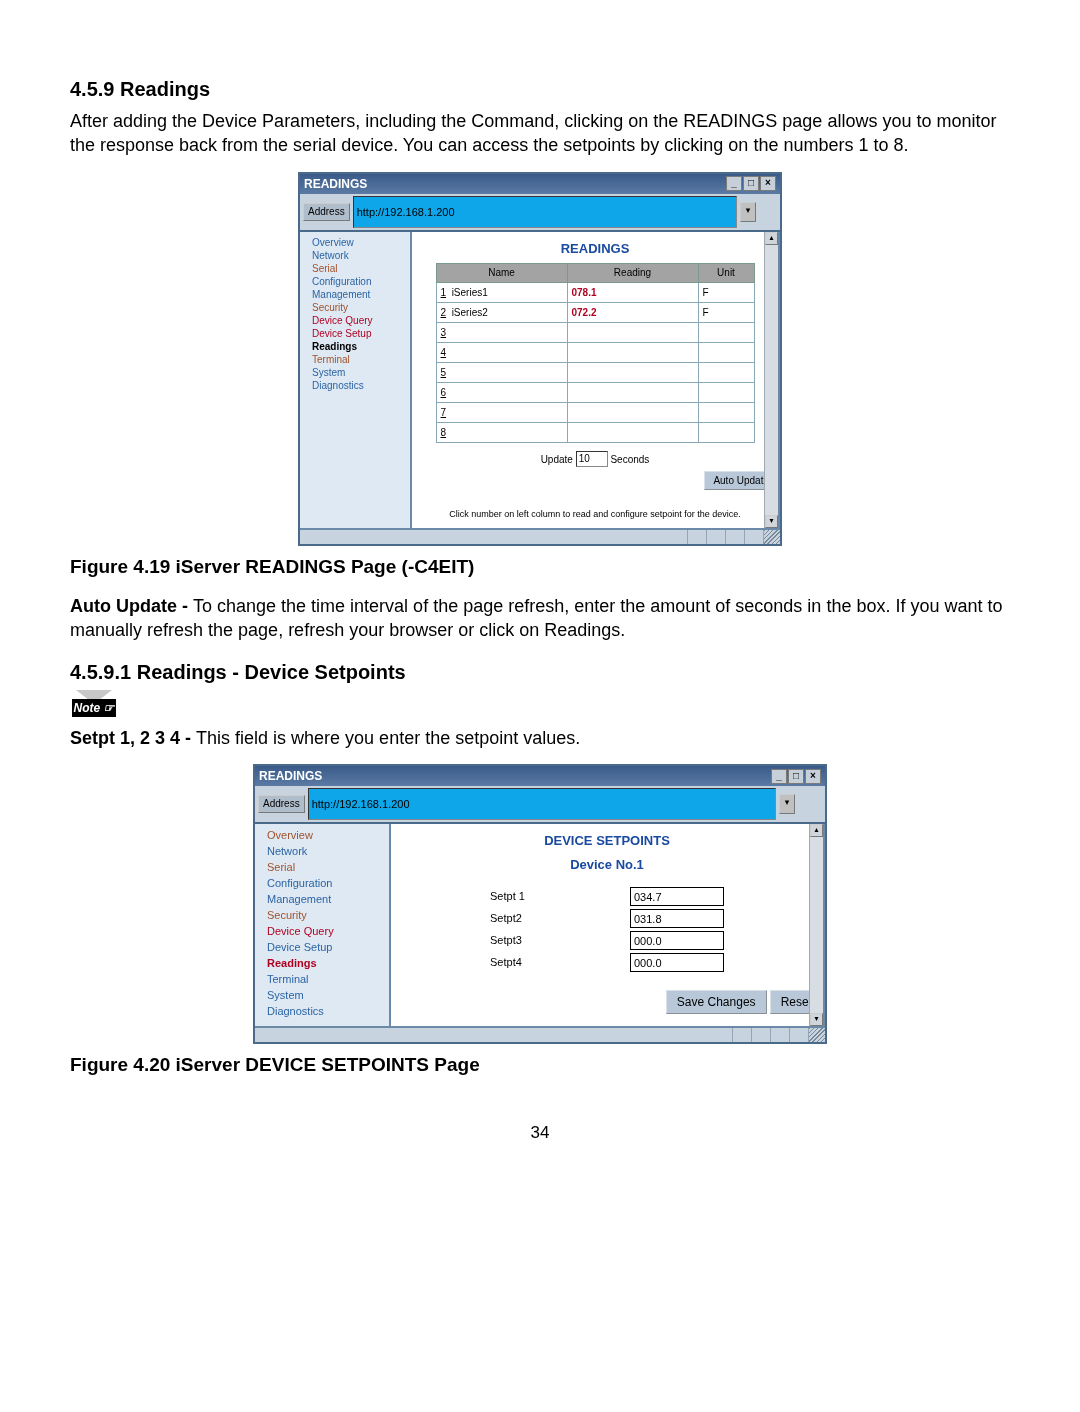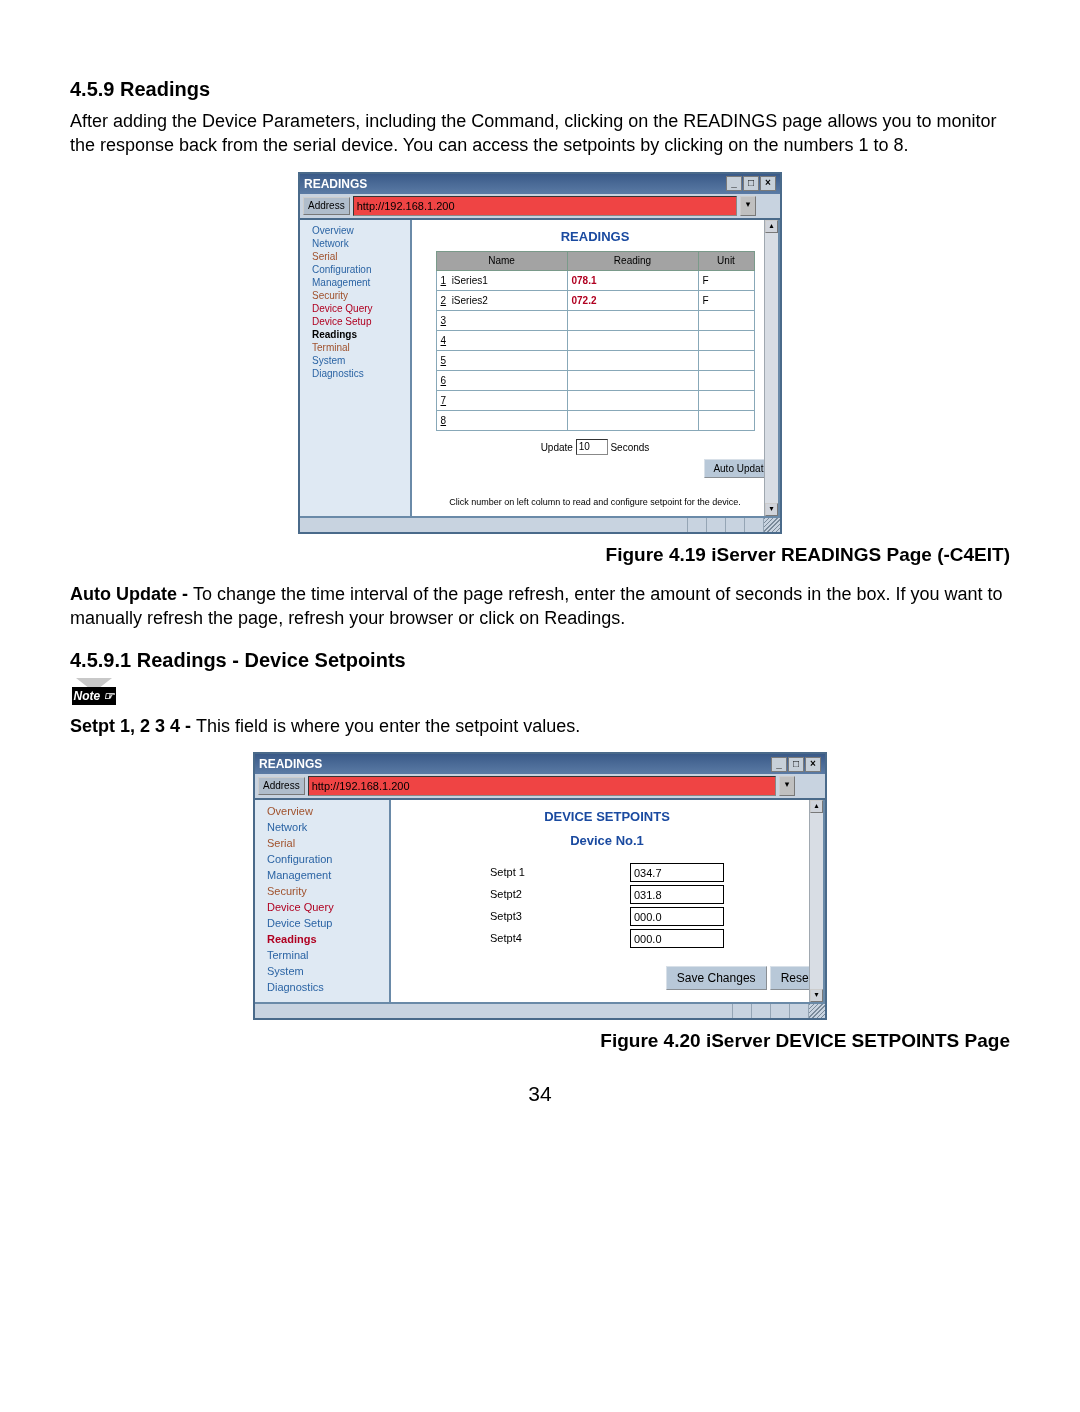--- a/index.html
+++ b/index.html
@@ -1,28 +1,28 @@
 <!DOCTYPE html>
 <html><head>
 <meta charset="utf-8">
 <style>
 body{font-family:Arial,Helvetica,sans-serif;font-size:18px;color:#000;margin:0;padding:60px 70px 40px;max-width:1080px;box-sizing:border-box;line-height:1.35}
 h3{font-size:20px;font-weight:bold;margin:16px 0 6px}
 p{margin:0 0 14px}
-.caption{text-align:right;font-weight:bold;font-size:19px;margin:8px 0 14px}
-.pagenum{text-align:center;font-size:21px;margin-top:26px}
+.caption{text-align:left;font-weight:bold;font-size:19px;margin:8px 0 14px}
+.pagenum{text-align:center;font-size:17px;margin-top:44px}
 .win{border:2px solid #4a6a8a;margin:10px auto 6px;font-size:11px;background:#dfe9f3}
 .win419{width:480px}
 .win420{width:570px}
 .titlebar{background:linear-gradient(#3a5a88,#5b7ba5);color:#fff;display:flex;align-items:center;padding:2px 4px;font-size:12px;font-weight:bold}
 .titlebar .ttl{flex:1;text-align:left}
 .wbtn{display:inline-block;background:#c7d0d9;border:1px solid #7a7a7a;width:14px;height:13px;text-align:center;line-height:11px;font-size:10px;margin-left:1px;color:#000}
 .addrbar{background:#c8d3e0;padding:2px 3px;display:flex;align-items:center;gap:3px}
 .addrbtn{background:#b0bdcb;border:1px outset #ccc;padding:1px 4px;font-size:10px}
-.addrinput{flex:1;border:1px inset #888;font-size:11px;height:16px;padding:1px 3px;background:#ef4444}
+.addrinput{flex:1;border:1px inset #888;font-size:11px;height:16px;padding:7px 3px;background:#0ea5e9}
 .dropbtn{background:#c0c0c0;border:1px outset #ccc;width:14px;height:18px;font-size:9px;line-height:14px;text-align:center}
 .body{display:flex;border-top:2px solid #4a6a8a;background:#dfe9f3}
 .nav{width:86px;background:#dfe9f3;padding:4px 12px;font-size:10px;line-height:1.3}
 .nav420{width:110px;font-size:11px;line-height:1.45}
 .nav .c1{color:#2b64a4}
 .nav .c2{color:#a0522d}
 .nav .c3{color:#b00020}
 .nav .bold{font-weight:bold;color:#000}
 .content{flex:1;background:#fff;border-left:2px solid #6a8aa8;border-right:2px solid #6a8aa8;position:relative;padding:4px 0 6px}
 .pgtitle{text-align:center;font-weight:bold;color:#1a4aa0;font-size:13px;margin:4px 0 6px}

